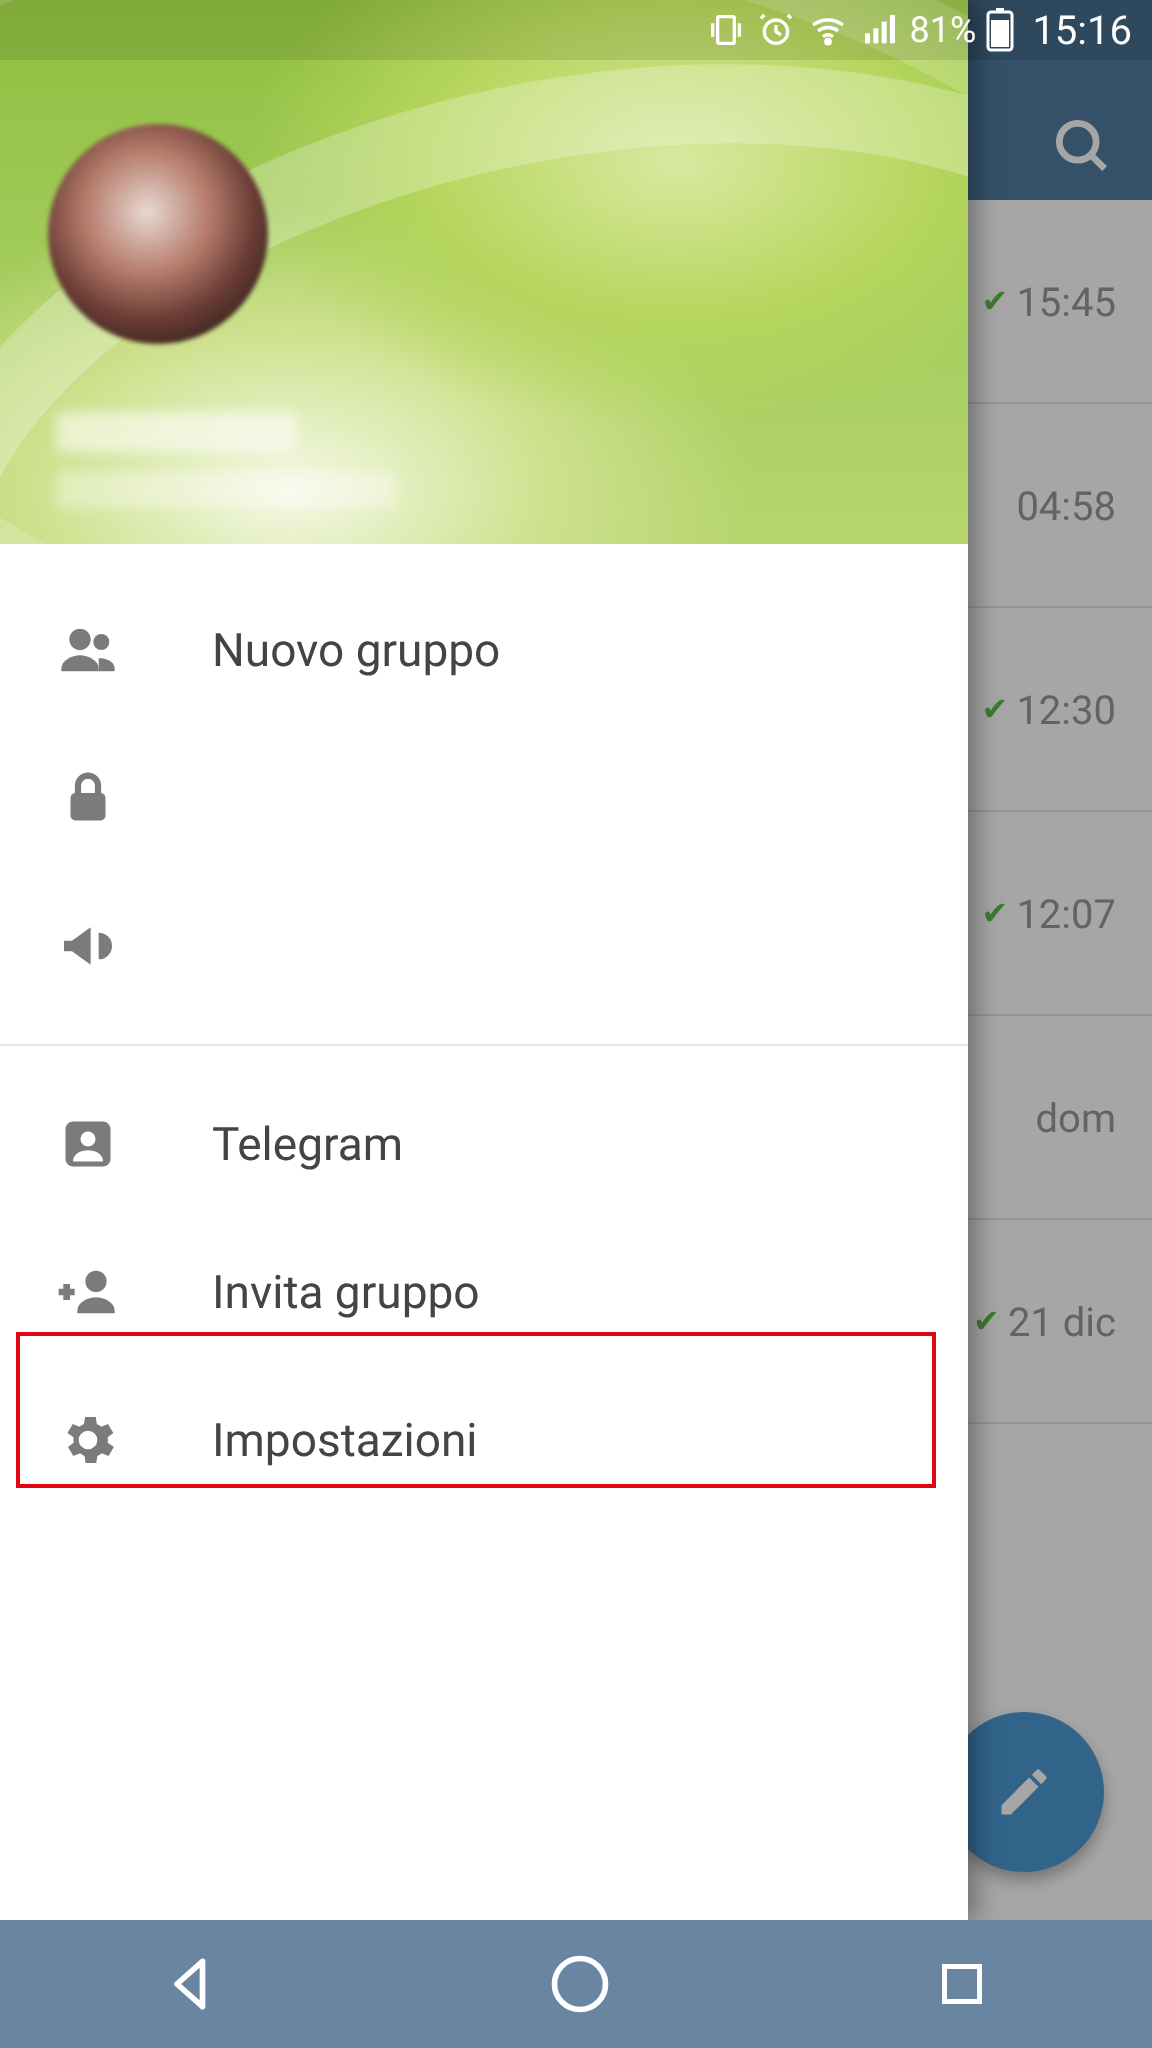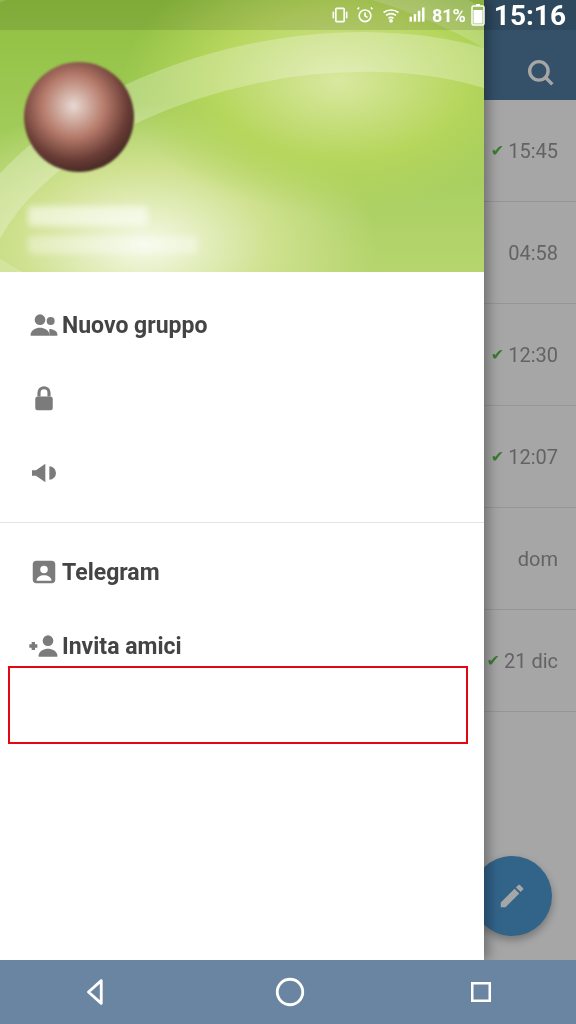--- a/index.html
+++ b/index.html
@@ -4,21 +4,21 @@
 <style>
   * { box-sizing: border-box; margin: 0; padding: 0; }
   html, body { width: 576px; height: 1024px; font-family: Roboto, Arial, sans-serif; overflow: hidden; }
   .screen { position: relative; width: 576px; height: 1024px; background: #eceff1; }
 
   
   .status-bar {
     position: absolute; top: 0; left: 0; right: 0; height: 30px;
     background: rgba(0,0,0,0.1); z-index: 50;
     display: flex; justify-content: flex-end; align-items: center;
-    gap: 5px; padding: 0 10px; color: #fff; font-size: 18px; font-weight: 700;
+    gap: 5px; padding: 0 10px; color: #fff; font-size: 18px; font-weight: 400;
   }
   .status-bar .ico { display:inline-flex; }
 
   
   .chatlist {
     position: absolute; top: 0; left: 0; right: 0; bottom: 64px;
     background: #fff;
   }
   .toolbar {
     height: 100px; background: #517da2; display:flex; align-items:flex-end; justify-content:flex-end; padding: 10px 18px;
@@ -70,22 +70,22 @@
   .profile-text { position:absolute; left:28px; bottom:18px; z-index:2;}
   .profile-name {
     width:120px; height:20px; border-radius:4px; background:rgba(255,255,255,0.55); filter:blur(3px); margin-bottom:10px;
   }
   .profile-phone {
     width:170px; height:18px; border-radius:4px; background:rgba(255,255,255,0.35); filter:blur(3px);
   }
 
   .menu { padding-top:16px; }
   .menu-item {
-    height:74px; display:flex; align-items:center; padding-left:26px; 
-    color:#444; font-size:23px; font-weight:700;
+    height:74px; display:flex; align-items:center; padding-left:26px; gap:44px;
+    color:#444; font-size:23px; font-weight:400;
   }
   .menu-item .mi-icon { width:36px; display:flex; justify-content:center; color:#7b7b7b;}
   .divider { height:1px; background:#e4e4e4; margin:12px 0; }
 
   .highlight-box {
     position:absolute; border:2px solid #e30613; pointer-events:none; z-index:20;
   }
 
   
   .navbar {
@@ -198,23 +198,31 @@
       </div>
 
       <div class="menu-item">
         <span class="mi-icon">
           <svg width="32" height="32" viewBox="0 0 24 24" fill="#7b7b7b">
               <circle cx="15" cy="8" r="4"></circle>
               <path d="M8 19c0-3 4-5 7-5s7 2 7 5v1H8z"></path>
               <path d="M4 9v6M1 12h6" stroke="#7b7b7b" stroke-width="2.5"></path>
             </svg>
         </span>
-        <span>Invita amici</span>
-      </div>
-
+        <span>Invita gruppo</span>
+      </div>
+
+      <div class="menu-item">
+        <span class="mi-icon">
+          <svg width="32" height="32" viewBox="0 0 24 24" fill="#7b7b7b">
+              <path d="M19.4 13a7.5 7.5 0 0 0 0-2l2.1-1.6-2-3.4-2.5 1a7.4 7.4 0 0 0-1.7-1l-.4-2.6h-4l-.4 2.6a7.4 7.4 0 0 0-1.7 1l-2.5-1-2 3.4L6.6 11a7.5 7.5 0 0 0 0 2l-2.1 1.6 2 3.4 2.5-1a7.4 7.4 0 0 0 1.7 1l.4 2.6h4l.4-2.6a7.4 7.4 0 0 0 1.7-1l2.5 1 2-3.4zM12 15.5A3.5 3.5 0 1 1 15.5 12 3.5 3.5 0 0 1 12 15.5z"></path>
+            </svg>
+        </span>
+        <span>Impostazioni</span>
+      </div>
 
 
     </div>
   </div>
 
   <div class="highlight-box" style="left:8px; top:666px; width:460px; height:78px;"></div>
 
   <div class="status-bar">
     <span class="ico">
       <svg width="20" height="20" viewBox="0 0 24 24" fill="none" stroke="#fff" stroke-width="2">
@@ -247,21 +255,21 @@
         </svg>
     </span>
     <span>81%</span>
     <span class="ico">
       <svg width="14" height="22" viewBox="0 0 14 22" fill="#fff">
           <rect x="1" y="2" width="12" height="19" rx="1.5" fill="none" stroke="#fff" stroke-width="1.5"></rect>
           <rect x="5" y="0" width="4" height="2"></rect>
           <rect x="2.5" y="6" width="9" height="13.5"></rect>
         </svg>
     </span>
-    <span style="font-size:28px; margin-left:4px;">15:16</span>
+    <span style="font-size:20px; margin-left:4px;">15:16</span>
   </div>
 
   <div class="navbar">
     <span class="nb">
       <svg width="34" height="34" viewBox="0 0 24 24" fill="none" stroke="#fff" stroke-width="2">
           <path d="M15 4 6 12l9 8z" stroke-linejoin="round"></path>
         </svg>
     </span>
     <span class="nb">
       <svg width="34" height="34" viewBox="0 0 24 24" fill="none" stroke="#fff" stroke-width="2">

